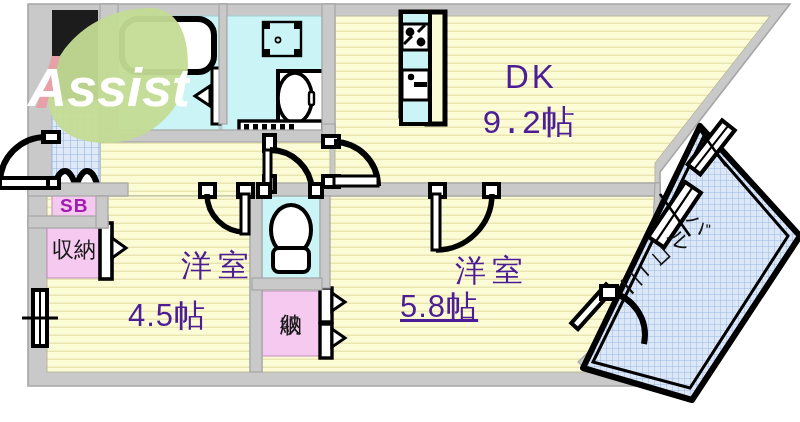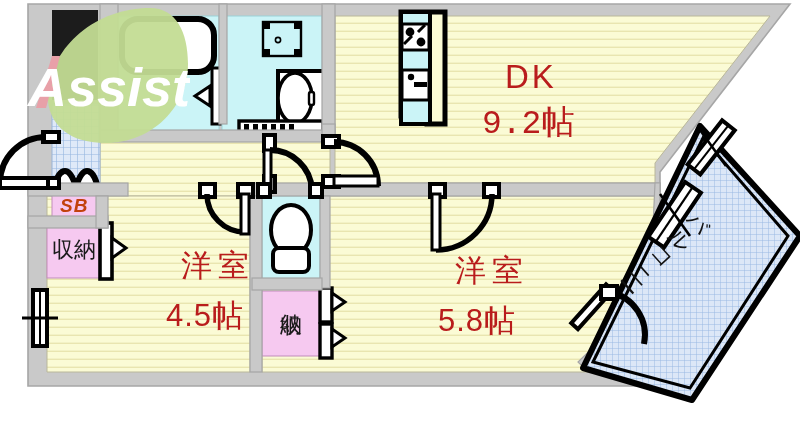--- a/index.html
+++ b/index.html
@@ -1,23 +1,23 @@
 <!DOCTYPE html>
 <html><head>
 <meta charset="utf-8">
 <style>
   html,body{margin:0;padding:0;background:#ffffff;}
   body{width:800px;height:422px;overflow:hidden;
        font-family:"Liberation Sans","DejaVu Sans",sans-serif;}
   #stage{position:relative;width:800px;height:422px;background:#fff;}
   #stage svg{position:absolute;left:0;top:0;}
-  .lbl{position:absolute;color:#b91c1c;white-space:nowrap;line-height:1;}
+  .lbl{position:absolute;color:#4c1d95;white-space:nowrap;line-height:1;}
   .room-name{font-size:31px;letter-spacing:6px;margin-left:41px;}
-  .room-size{font-size:31px;letter-spacing:1px;margin-left:38px;}
-  .tag-sb{font-size:19px;font-weight:bold;color:#c2410c;letter-spacing:1px;font-style:italic;}
+  .room-size{font-size:31px;letter-spacing:1px;}
+  .tag-sb{font-size:19px;font-weight:bold;color:#a21caf;letter-spacing:1px;}
   .tag-clo{font-size:22px;color:#1a1a1a;letter-spacing:0px;}
   .tag-clo.vert{writing-mode:vertical-rl;text-orientation:upright;line-height:1.05;}
   .dk-name{font-size:33px;letter-spacing:3px;}
   .dk-size{font-size:33px;letter-spacing:0px;font-family:Liberation Mono, monospace;}
   #balcony-label{position:absolute;font-size:22px;color:#111;letter-spacing:2px;
                  writing-mode:vertical-rl;text-orientation:upright;
                  transform-origin:0 0;}
   #watermark{position:absolute;right:-6px;bottom:-10px;width:190px;height:150px;}
 </style>
 </head>
@@ -259,21 +259,21 @@
     </g>
   </svg>
 
   <div class="lbl dk-name" style="left:505px; top:60px;">DK</div>
   <div class="lbl dk-size" style="left:482px; top:108px;">9.2帖</div>
 
   <div class="lbl room-name" style="left:140px; top:250px;">洋室</div>
   <div class="lbl room-size" style="left:128px; top:300px;">4.5帖</div>
 
   <div class="lbl room-name" style="left:414px; top:255px;">洋室</div>
-  <div class="lbl room-size" style="left:400px; top:305px;">5.8帖</div>
+  <div class="lbl room-size" style="left:400px; top:291px;text-decoration:underline;">5.8帖</div>
 
   <div class="lbl tag-sb" style="left:60px; top:196px;">SB</div>
 
   <div class="lbl tag-clo" style="left:52px; top:239px;text-align:center;">収納</div>
 
   <div class="lbl tag-clo vert" style="left:280px; top:296px;">収納</div>
 
   <div id="balcony-label" style="left:706px; top:196px; transform:rotate(48deg);">バルコニー</div>
 
   <svg id="watermark" viewBox="0 0 190 150">

